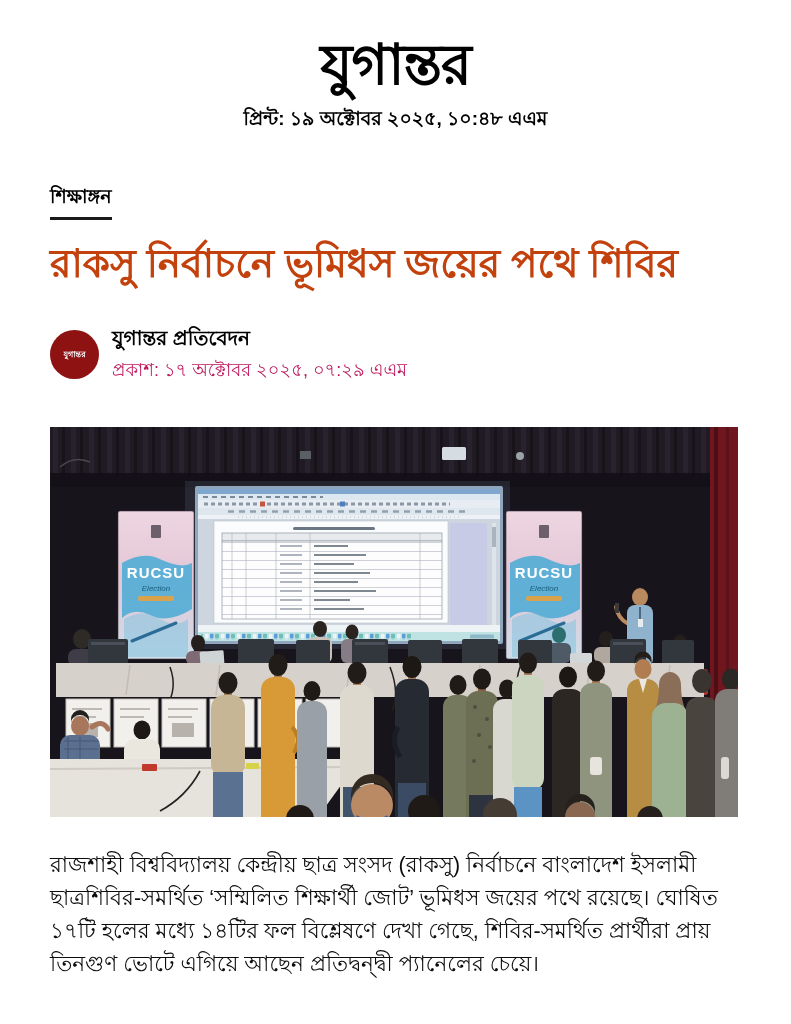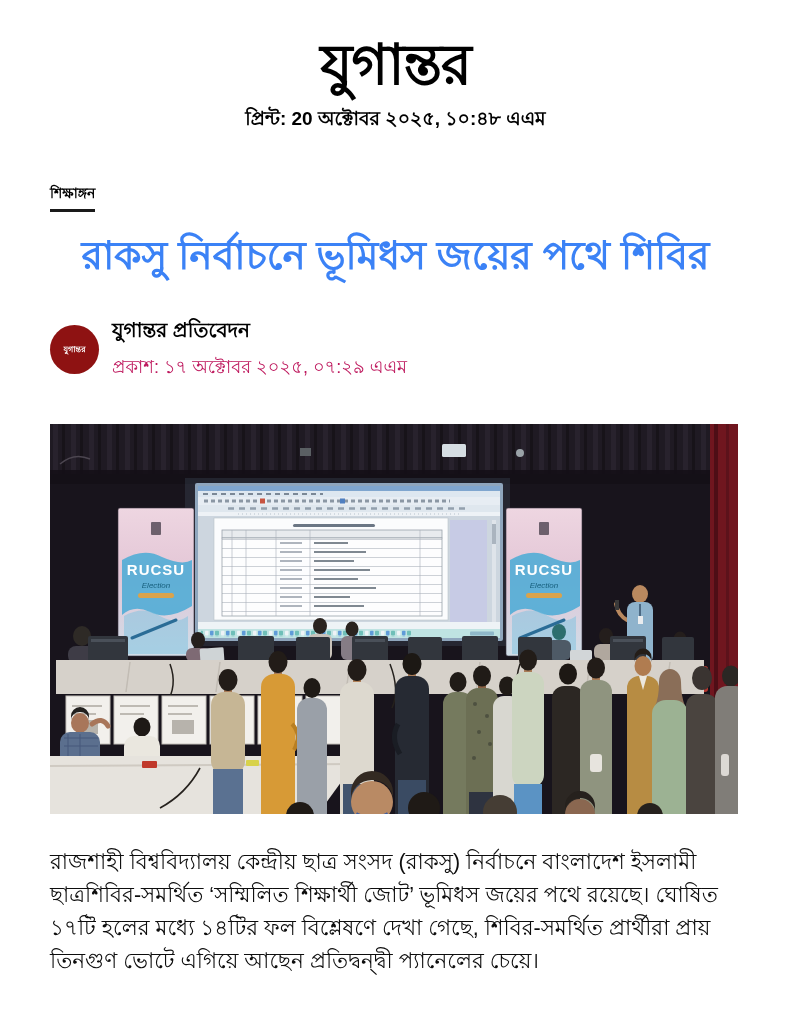--- a/index.html
+++ b/index.html
@@ -27,48 +27,47 @@
     font-size: 19px;
     font-weight: 600;
     color: #000;
   }
 
   
   .article { margin: 0 50px; }
   .category {
     display: inline-block;
     margin-top: 46px;
-    font-size: 14px;
+    font-size: 19px;
     font-weight: 700;
     color: #000;
     text-decoration: none;
     border-bottom: 3px solid #1a1a1a;
     padding-bottom: 3px;
     cursor: pointer;
   }
   .headline {
     margin: 20px 0 0 0;
     font-size: 39px;
     line-height: 1.25;
     font-weight: 700;
-    color: #3b82f6;
-    text-align: center;
+    color: #c2410c;
   }
   .byline { display: flex; align-items: center; gap: 13px; margin-top: 34px; }
   .avatar {
     width: 49px; height: 49px;
     border-radius: 50%;
     background: #8e1212;
     color: #fff;
     display: flex; align-items: center; justify-content: center;
     font-size: 8px; font-weight: 700;
     flex: 0 0 auto;
     overflow: hidden;
   }
-  .byline-meta { display: flex; flex-direction: column; gap: 5px; }
+  .byline-meta { display: flex; flex-direction: column; }
   .author-name { font-size: 20px; font-weight: 700; color: #000; }
   .publish-line { font-size: 18px; color: #be185d; }
 
   .photo-wrap { margin-top: 40px; }
   .photo-svg { display: block; width: 688px; height: 390px; }
 
   .body-text {
     margin-top: 32px;
     font-size: 21.5px;
     line-height: 1.54;
@@ -76,21 +75,21 @@
     padding-bottom: 50px;
   }
 </style>
 </head>
 <body>
 
 <div class="page">
 
   <header class="masthead">
     <div class="logo">যুগান্তর</div>
-    <div class="print-line">প্রিন্ট: 20 অক্টোবর ২০২৫, ১০:৪৮ এএম</div>
+    <div class="print-line">প্রিন্ট: ১৯ অক্টোবর ২০২৫, ১০:৪৮ এএম</div>
   </header>
 
   <article class="article">
 
     <a class="category">শিক্ষাঙ্গন</a>
 
     <h1 class="headline">রাকসু নির্বাচনে ভূমিধস জয়ের পথে শিবির</h1>
 
     <div class="byline">
       <div class="avatar">

